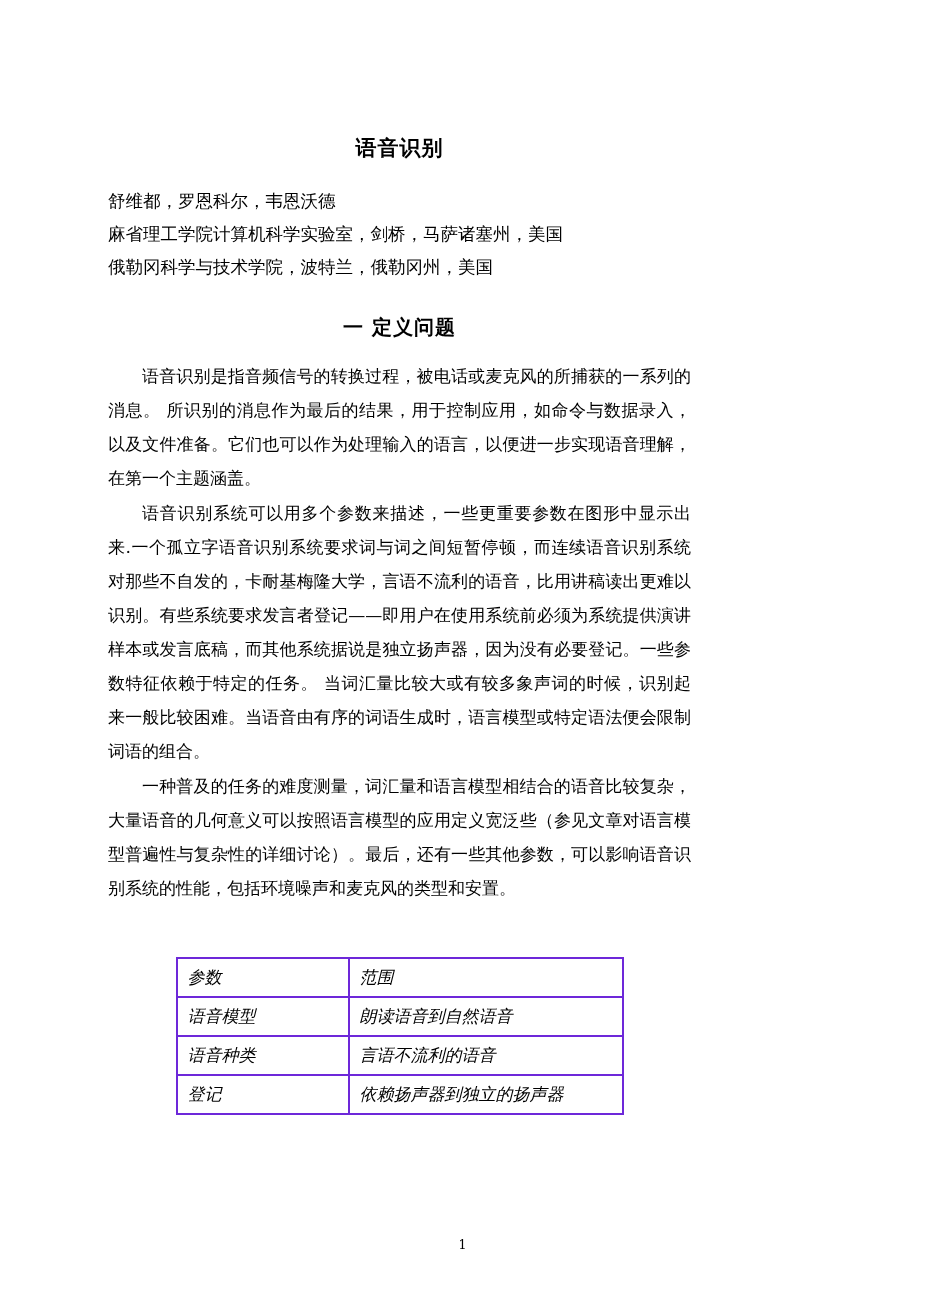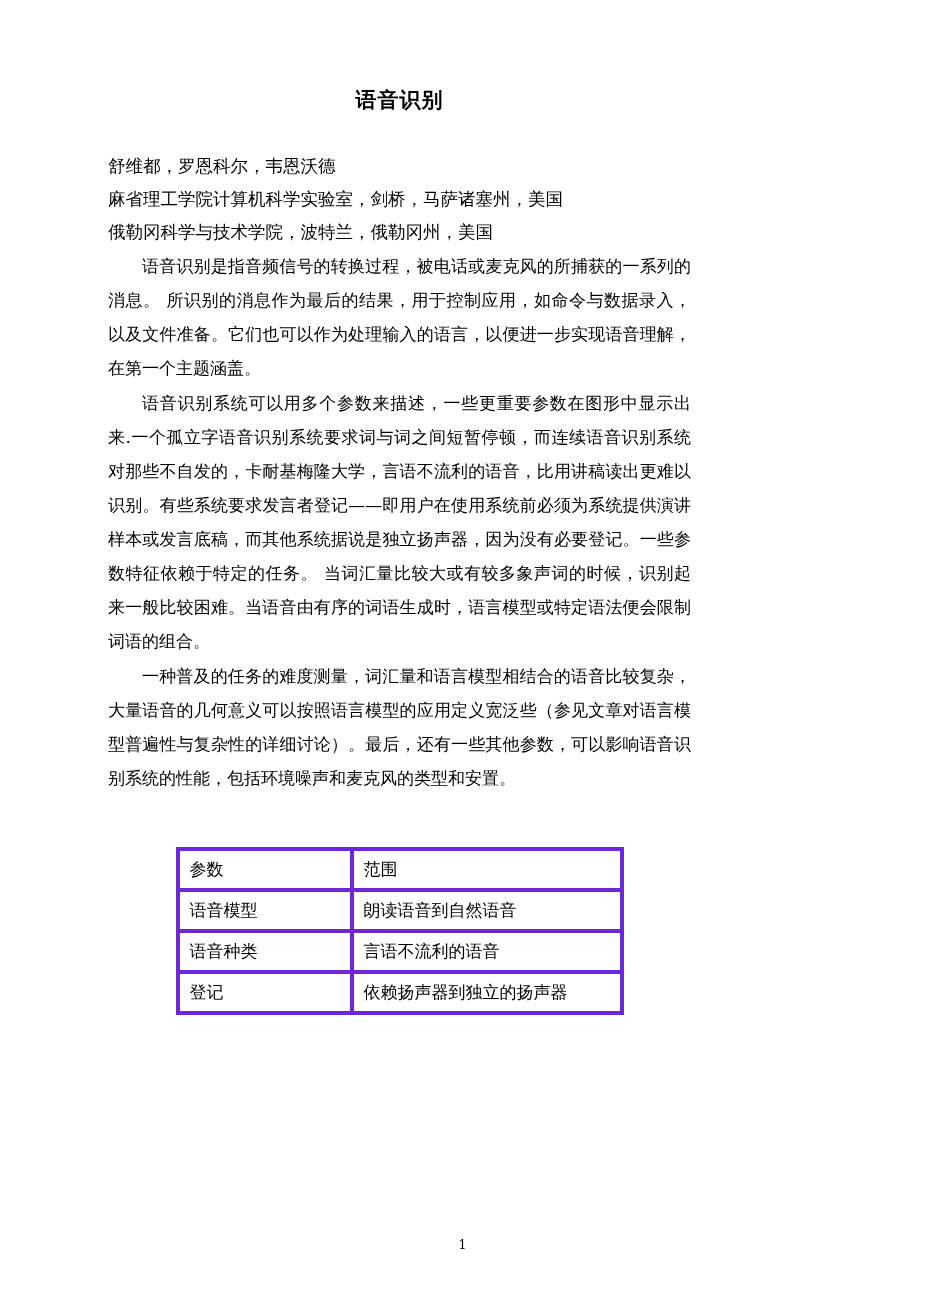--- a/index.html
+++ b/index.html
@@ -12,32 +12,32 @@
     height: 1308px;
     font-family: "DejaVu Serif", "Liberation Serif", serif;
     color: #000000;
     position: relative;
     overflow: hidden;
   }
   .page {
     width: 799px;
     height: 1308px;
     box-sizing: border-box;
-    padding: 48px 108px 0 108px;
+    padding: 96px 108px 0 108px;
     position: relative;
   }
   .doc-title {
     text-align: center;
     font-size: 21px;
     font-weight: bold;
     margin: 38px 0 0 0;
     letter-spacing: 1px;
   }
   .authors-block {
-    margin-top: 36px;
+    margin-top: 23px;
     font-size: 17.5px;
     line-height: 33px;
   }
   .author-line {
     white-space: nowrap;
   }
   .section-heading {
     text-align: center;
     font-size: 20px;
     font-weight: bold;
@@ -55,24 +55,25 @@
   .table-wrap {
     margin: 52px auto 0 auto;
     width: 448px;
   }
   table.params {
     border-collapse: collapse;
     width: 100%;
     font-size: 17px;
   }
   table.params td {
-    border: 4px solid #6d28d9;
+    border: 2px solid #6d28d9;
     padding: 6px 10px 7px 10px;
     line-height: 24px;
     vertical-align: middle;
+    font-style: italic;
   }
   table.params td.col-a {
     width: 150px;
   }
   .page-number {
     position: absolute;
     bottom: 56px;
     left: 0;
     width: 925px;
     text-align: center;
@@ -86,20 +87,21 @@
 <div class="page">
 
   <h1 class="doc-title">语音识别</h1>
 
   <div class="authors-block">
     <div class="author-line">舒维都，罗恩科尔，韦恩沃德</div>
     <div class="author-line">麻省理工学院计算机科学实验室，剑桥，马萨诸塞州，美国</div>
     <div class="author-line">俄勒冈科学与技术学院，波特兰，俄勒冈州，美国</div>
   </div>
 
+  <h2 class="section-heading">一 定义问题</h2>
 
   <p class="para">语音识别是指音频信号的转换过程，被电话或麦克风的所捕获的一系列的消息。 所识别的消息作为最后的结果，用于控制应用，如命令与数据录入，以及文件准备。它们也可以作为处理输入的语言，以便进一步实现语音理解，在第一个主题涵盖。</p>
   <p class="para">语音识别系统可以用多个参数来描述，一些更重要参数在图形中显示出来.一个孤立字语音识别系统要求词与词之间短暂停顿，而连续语音识别系统对那些不自发的，卡耐基梅隆大学，言语不流利的语音，比用讲稿读出更难以识别。有些系统要求发言者登记——即用户在使用系统前必须为系统提供演讲样本或发言底稿，而其他系统据说是独立扬声器，因为没有必要登记。一些参数特征依赖于特定的任务。 当词汇量比较大或有较多象声词的时候，识别起来一般比较困难。当语音由有序的词语生成时，语言模型或特定语法便会限制词语的组合。</p>
   <p class="para">一种普及的任务的难度测量，词汇量和语言模型相结合的语音比较复杂，大量语音的几何意义可以按照语言模型的应用定义宽泛些（参见文章对语言模型普遍性与复杂性的详细讨论）。最后，还有一些其他参数，可以影响语音识别系统的性能，包括环境噪声和麦克风的类型和安置。</p>
 
   <div class="table-wrap">
     <table class="params">
       <tbody>
         <tr>
           <td class="col-a">参数</td>

